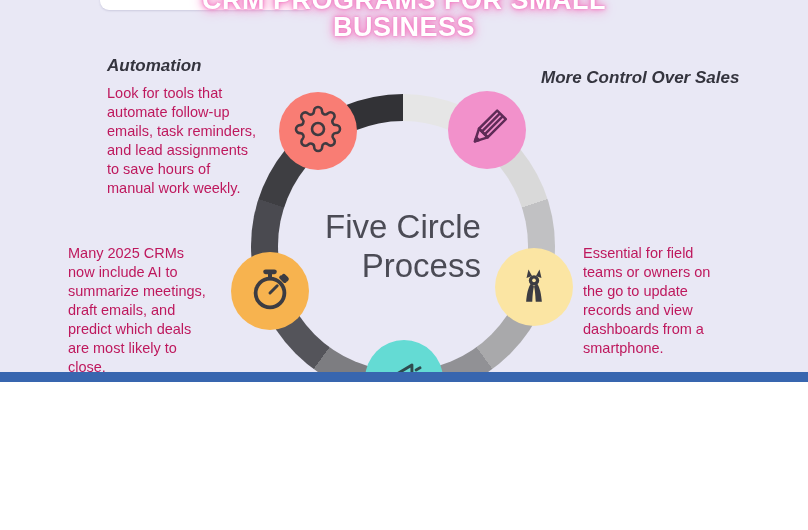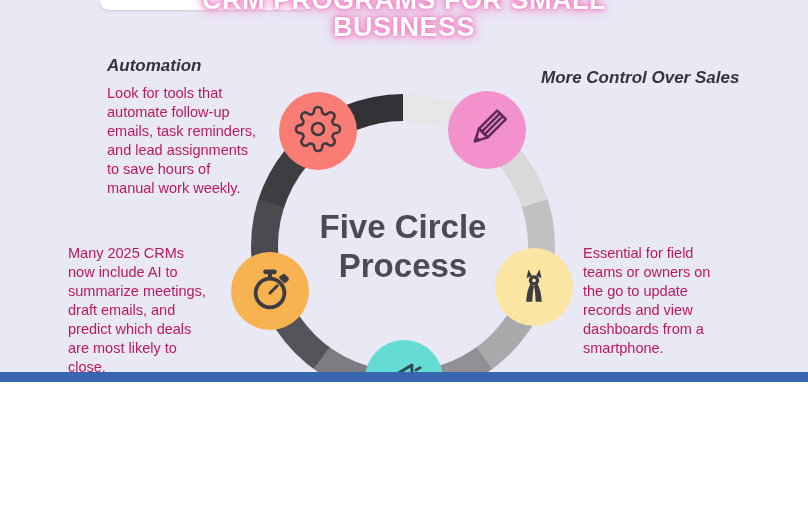--- a/index.html
+++ b/index.html
@@ -28,21 +28,21 @@
       #a9a9ab 108deg 144deg,#919195 144deg 180deg,#7d7d81 180deg 216deg,
       #54545a 216deg 252deg,#4a4a50 252deg 288deg,#3e3e42 288deg 324deg,
       #323236 324deg 360deg);
   }
   .ring-hole{
     position:absolute;left:27px;top:27px;width:250px;height:250px;border-radius:50%;
     background:#e9e8f5;
   }
   .ring-center-label{
     position:absolute;inset:0;display:flex;align-items:center;justify-content:center;
-    text-align:center;font-size:33px;line-height:39px;font-weight:700;color:#4b4b55;
+    text-align:right;font-size:33px;line-height:39px;font-weight:400;color:#4b4b55;
     white-space:pre-line;
   }
   
   .node{
     position:absolute;width:78px;height:78px;border-radius:50%;
     display:flex;align-items:center;justify-content:center;
   }
   .node-gear{left:279px;top:92px;}
   .node-pencil{left:448px;top:91px;}
   .node-stopwatch{left:231px;top:252px;}

